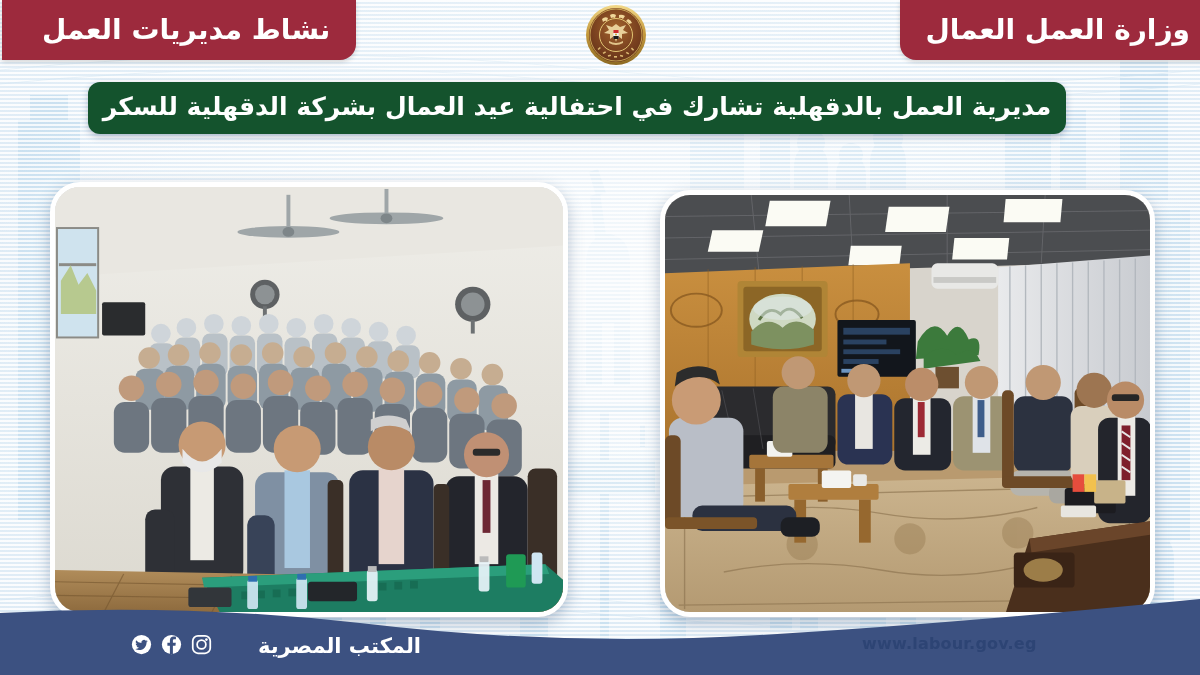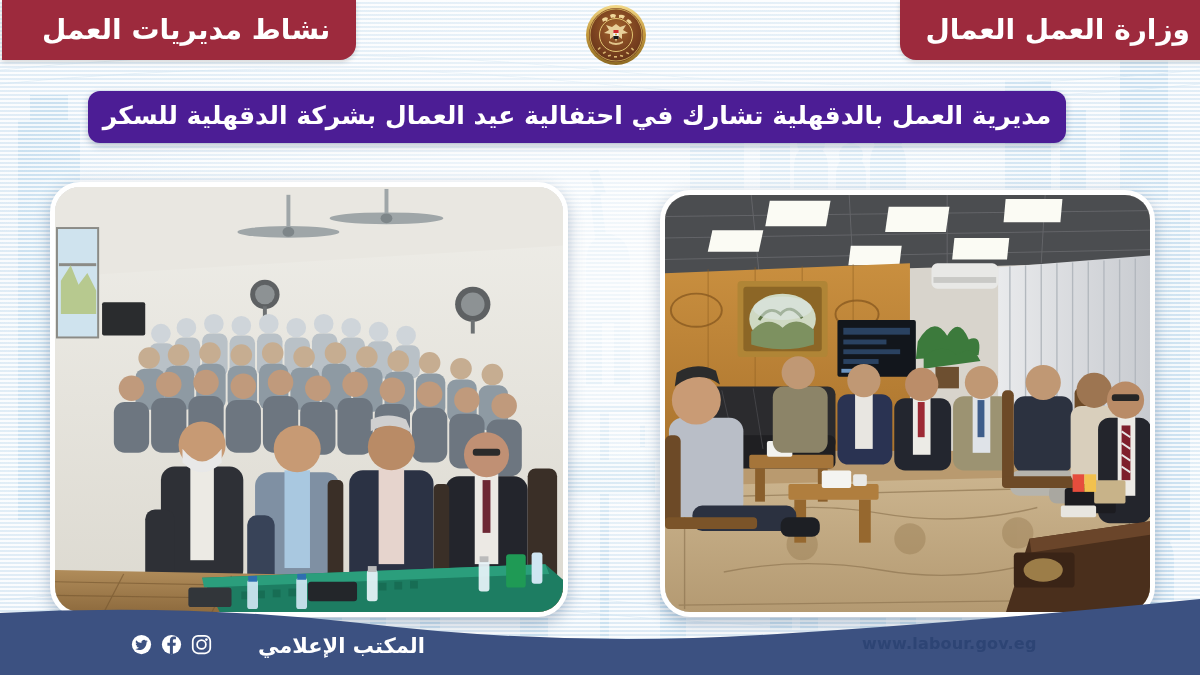--- a/index.html
+++ b/index.html
@@ -63,22 +63,22 @@
   }
   .badge span{ line-height:56px; }
 
   
   .seal-wrap{
     position:absolute; top:4px; left:566px; width:68px; height:62px; z-index:14;
   }
 
   
   .headline{
-    position:absolute; top:91px; left:88px; width:978px; height:52px;
-    background:#4c1d95;
+    position:absolute; top:82px; left:88px; width:978px; height:52px;
+    background:#14532d;
     border-radius:12px;
     display:flex; align-items:center; justify-content:center;
     z-index:11;
     box-shadow:0 3px 7px rgba(30,50,90,.28);
   }
   .headline span{
     color:#ffffff; font-size:25px; font-weight:bold;
     letter-spacing:0px; white-space:nowrap; line-height:1;
     padding-bottom:3px;
   }
@@ -687,16 +687,16 @@
       </svg>
     </span>
     <span class="sicon">
       <svg viewBox="0 0 24 24" xmlns="http://www.w3.org/2000/svg">
         <circle cx="12" cy="12" r="11" fill="#fff"></circle>
         <path d="M19.2 8.1c-.53.24-1.1.4-1.7.47.61-.37 1.08-.95 1.3-1.65-.57.34-1.2.58-1.88.71a2.95 2.95 0 0 0-5.03 2.69A8.38 8.38 0 0 1 5.8 7.23a2.95 2.95 0 0 0 .91 3.94c-.48-.02-.93-.15-1.33-.37v.04c0 1.43 1.02 2.62 2.37 2.89-.25.07-.51.1-.78.1-.19 0-.38-.02-.56-.05a2.96 2.96 0 0 0 2.76 2.05 5.92 5.92 0 0 1-3.67 1.27c-.24 0-.47-.02-.7-.05a8.35 8.35 0 0 0 4.53 1.33c5.43 0 8.4-4.5 8.4-8.4v-.38c.58-.42 1.08-.94 1.47-1.54z" fill="#3c5181"></path>
       </svg>
     </span>
   </div>
 
-  <div class="media-office">المكتب الإعلامي</div>
+  <div class="media-office">المكتب المصرية</div>
   <div class="site-url">www.labour.gov.eg</div>
 
 </div>
 
 </body></html>

